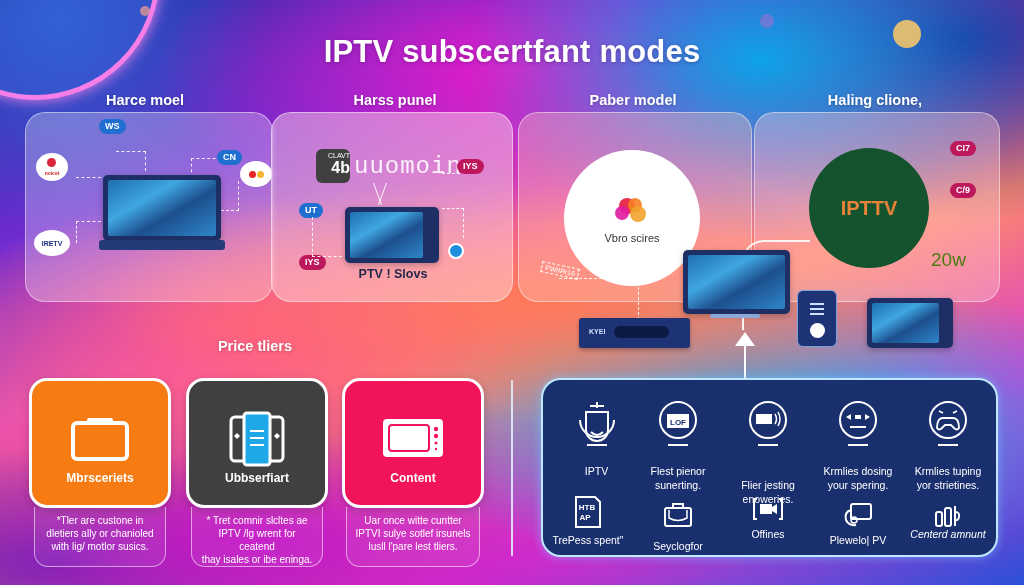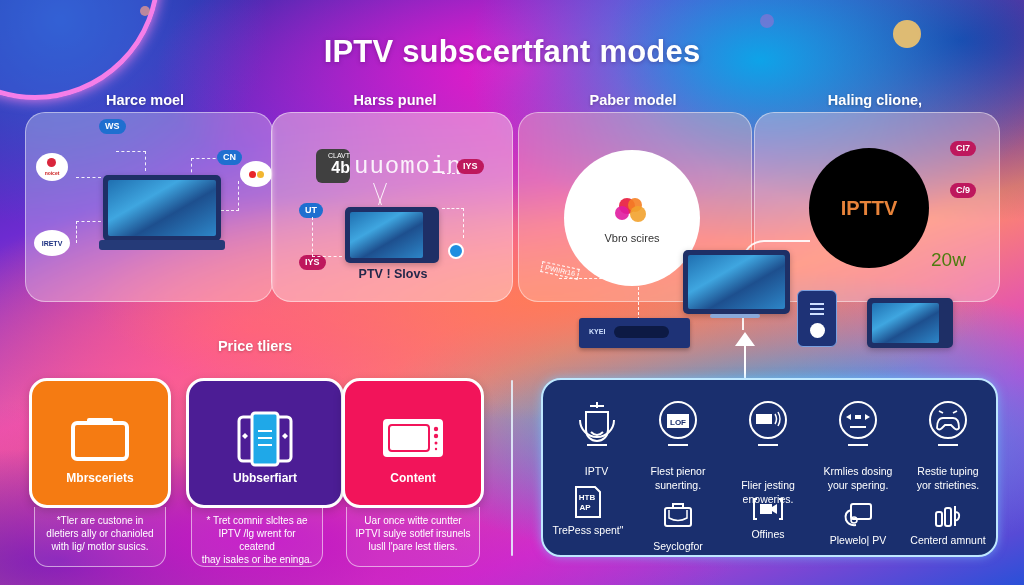--- a/index.html
+++ b/index.html
@@ -179,21 +179,21 @@
       <span style="position:absolute;left:15px;top:8px;width:16px;height:16px;border-radius:50%;background:#f2a22e;opacity:.9"></span>
     </div>
     <div style="font-size:11px;color:#333;margin-top:8px;">Vbro scires</div>
   </div>
   <div style="position:absolute;left:22px;top:152px;border:1px dashed #fff;color:#fff;font-size:7px;padding:1px 3px;transform:rotate(12deg);">PWIIRr16</div>
   <div class="line" style="left:40px;top:165px;width:80px;height:40px;border-top-width:1px;border-right-width:1px;border-style:dashed;border-radius:0 8px 0 0;"></div>
 </div>
 
 <div class="sec-label" style="left:800px;top:92px;width:150px;">Haling clione,</div>
 <div class="panel" style="left:754px;top:112px;width:246px;height:190px;background:rgba(255,210,220,0.35);">
-  <div class="circle" style="left:54px;top:35px;width:120px;height:120px;background:#000000;">
+  <div class="circle" style="left:54px;top:35px;width:120px;height:120px;background:#14532d;">
     <div style="font-size:20px;font-weight:700;color:#e8833a;">IPTTV</div>
   </div>
   <div class="bubble dark" style="left:195px;top:28px;">CI7</div>
   <div class="bubble dark" style="left:195px;top:70px;">C/9</div>
   <div style="position:absolute;left:176px;top:136px;color:#4d7c0f;font-size:19px;">20w</div>
 </div>
 
 <div class="line" style="left:742px;top:240px;width:68px;height:90px;border-top-width:2px;border-left-width:2px;border-radius:22px 0 0 0;"></div>
 
 <div class="tv" style="left:683px;top:250px;width:107px;height:64px;">
@@ -229,21 +229,21 @@
     <circle cx="29" cy="37" r="2" fill="#f57b12"></circle>
   </svg>
   <div class="card-title">Mbrsceriets</div>
 </div>
 <div class="card-desc" style="left:34px;top:507px;width:132px;height:60px;">
   <div>*Tler are custone in</div>
   <div>dletiers ally or chanioled</div>
   <div>with lig/ motlor susics.</div>
 </div>
 
-<div class="card" style="left:186px;top:378px;width:158px;height:130px;background:#4c1d95;">
+<div class="card" style="left:186px;top:378px;width:142px;height:130px;background:#404040;">
   <svg style="margin-top:30px" width="58" height="56" viewBox="0 0 58 56">
     <rect x="3" y="6" width="52" height="44" rx="4" fill="none" stroke="#fff" stroke-width="3"></rect>
     <rect x="16" y="2" width="26" height="52" rx="3" fill="#1fa8e8" stroke="#fff" stroke-width="3"></rect>
     <line x1="22" y1="20" x2="36" y2="20" stroke="#fff" stroke-width="2"></line>
     <line x1="22" y1="27" x2="36" y2="27" stroke="#fff" stroke-width="2"></line>
     <line x1="22" y1="34" x2="36" y2="34" stroke="#fff" stroke-width="2"></line>
     <path d="M9 22 l3 3 -3 3 -3 -3z" fill="#fff"></path>
     <path d="M49 22 l3 3 -3 3 -3 -3z" fill="#fff"></path>
   </svg>
   <div class="card-title">Ubbserfiart</div>
@@ -320,25 +320,25 @@
     <div class="txt">your spering.</div>
   </div>
 
   <div class="feat" style="left:360px;top:18px;">
     <svg style="margin:0 auto" width="46" height="50" viewBox="0 0 46 50">
       <circle cx="23" cy="22" r="18" fill="none" stroke="#fff" stroke-width="2"></circle>
       <path d="M12 30 q0 -10 6 -10 h10 q6 0 6 10 q-2 3 -5 0 l-3 -3 h-6 l-3 3 q-3 3 -5 0z" fill="none" stroke="#fff" stroke-width="1.8"></path>
       <path d="M14 13 l4 2 M32 13 l-4 2" stroke="#fff" stroke-width="1.8"></path>
       <line x1="13" y1="47" x2="33" y2="47" stroke="#fff" stroke-width="2"></line>
     </svg>
-    <div class="txt" style="margin-top:16px;">Restie tuping</div>
+    <div class="txt" style="margin-top:16px;">Krmlies tuping</div>
     <div class="txt">yor strietines.</div>
   </div>
 
-  <div class="feat" style="left:0px;top:105px;text-align:center;">
+  <div class="feat" style="left:0px;top:115px;text-align:center;">
     <svg style="margin:0 auto" width="30" height="34" viewBox="0 0 30 34">
       <path d="M3 2 h19 l5 5 v25 h-24z" fill="none" stroke="#fff" stroke-width="2"></path>
       <text x="14" y="15" font-size="8" font-family="Liberation Sans, sans-serif" text-anchor="middle" fill="#fff" font-weight="700">HTB</text>
       <text x="12" y="25" font-size="8" font-family="Liberation Sans, sans-serif" text-anchor="middle" fill="#fff" font-weight="700">AP</text>
     </svg>
     <div class="lbl" style="margin-top:5px;">TrePess spent"</div>
   </div>
 
   <div class="feat" style="left:90px;top:122px;">
     <svg style="margin:0 auto" width="30" height="26" viewBox="0 0 30 26">
@@ -366,15 +366,15 @@
     </svg>
     <div class="lbl" style="margin-top:6px;">Plewelo| PV</div>
   </div>
 
   <div class="feat" style="left:360px;top:122px;">
     <svg style="margin:0 auto" width="30" height="26" viewBox="0 0 30 26">
       <rect x="3" y="10" width="6" height="14" rx="2" fill="none" stroke="#fff" stroke-width="2"></rect>
       <rect x="12" y="6" width="6" height="18" rx="2" fill="none" stroke="#fff" stroke-width="2"></rect>
       <path d="M22 4 v20 M22 10 q5 0 4 5 q-1 4 -4 3" fill="none" stroke="#fff" stroke-width="2"></path>
     </svg>
-    <div class="lbl" style="margin-top:6px;">Centerd amnunt</div>
+    <div class="lbl" style="font-style:italic;">Centerd amnunt</div>
   </div>
 </div>
 
 </body></html>

